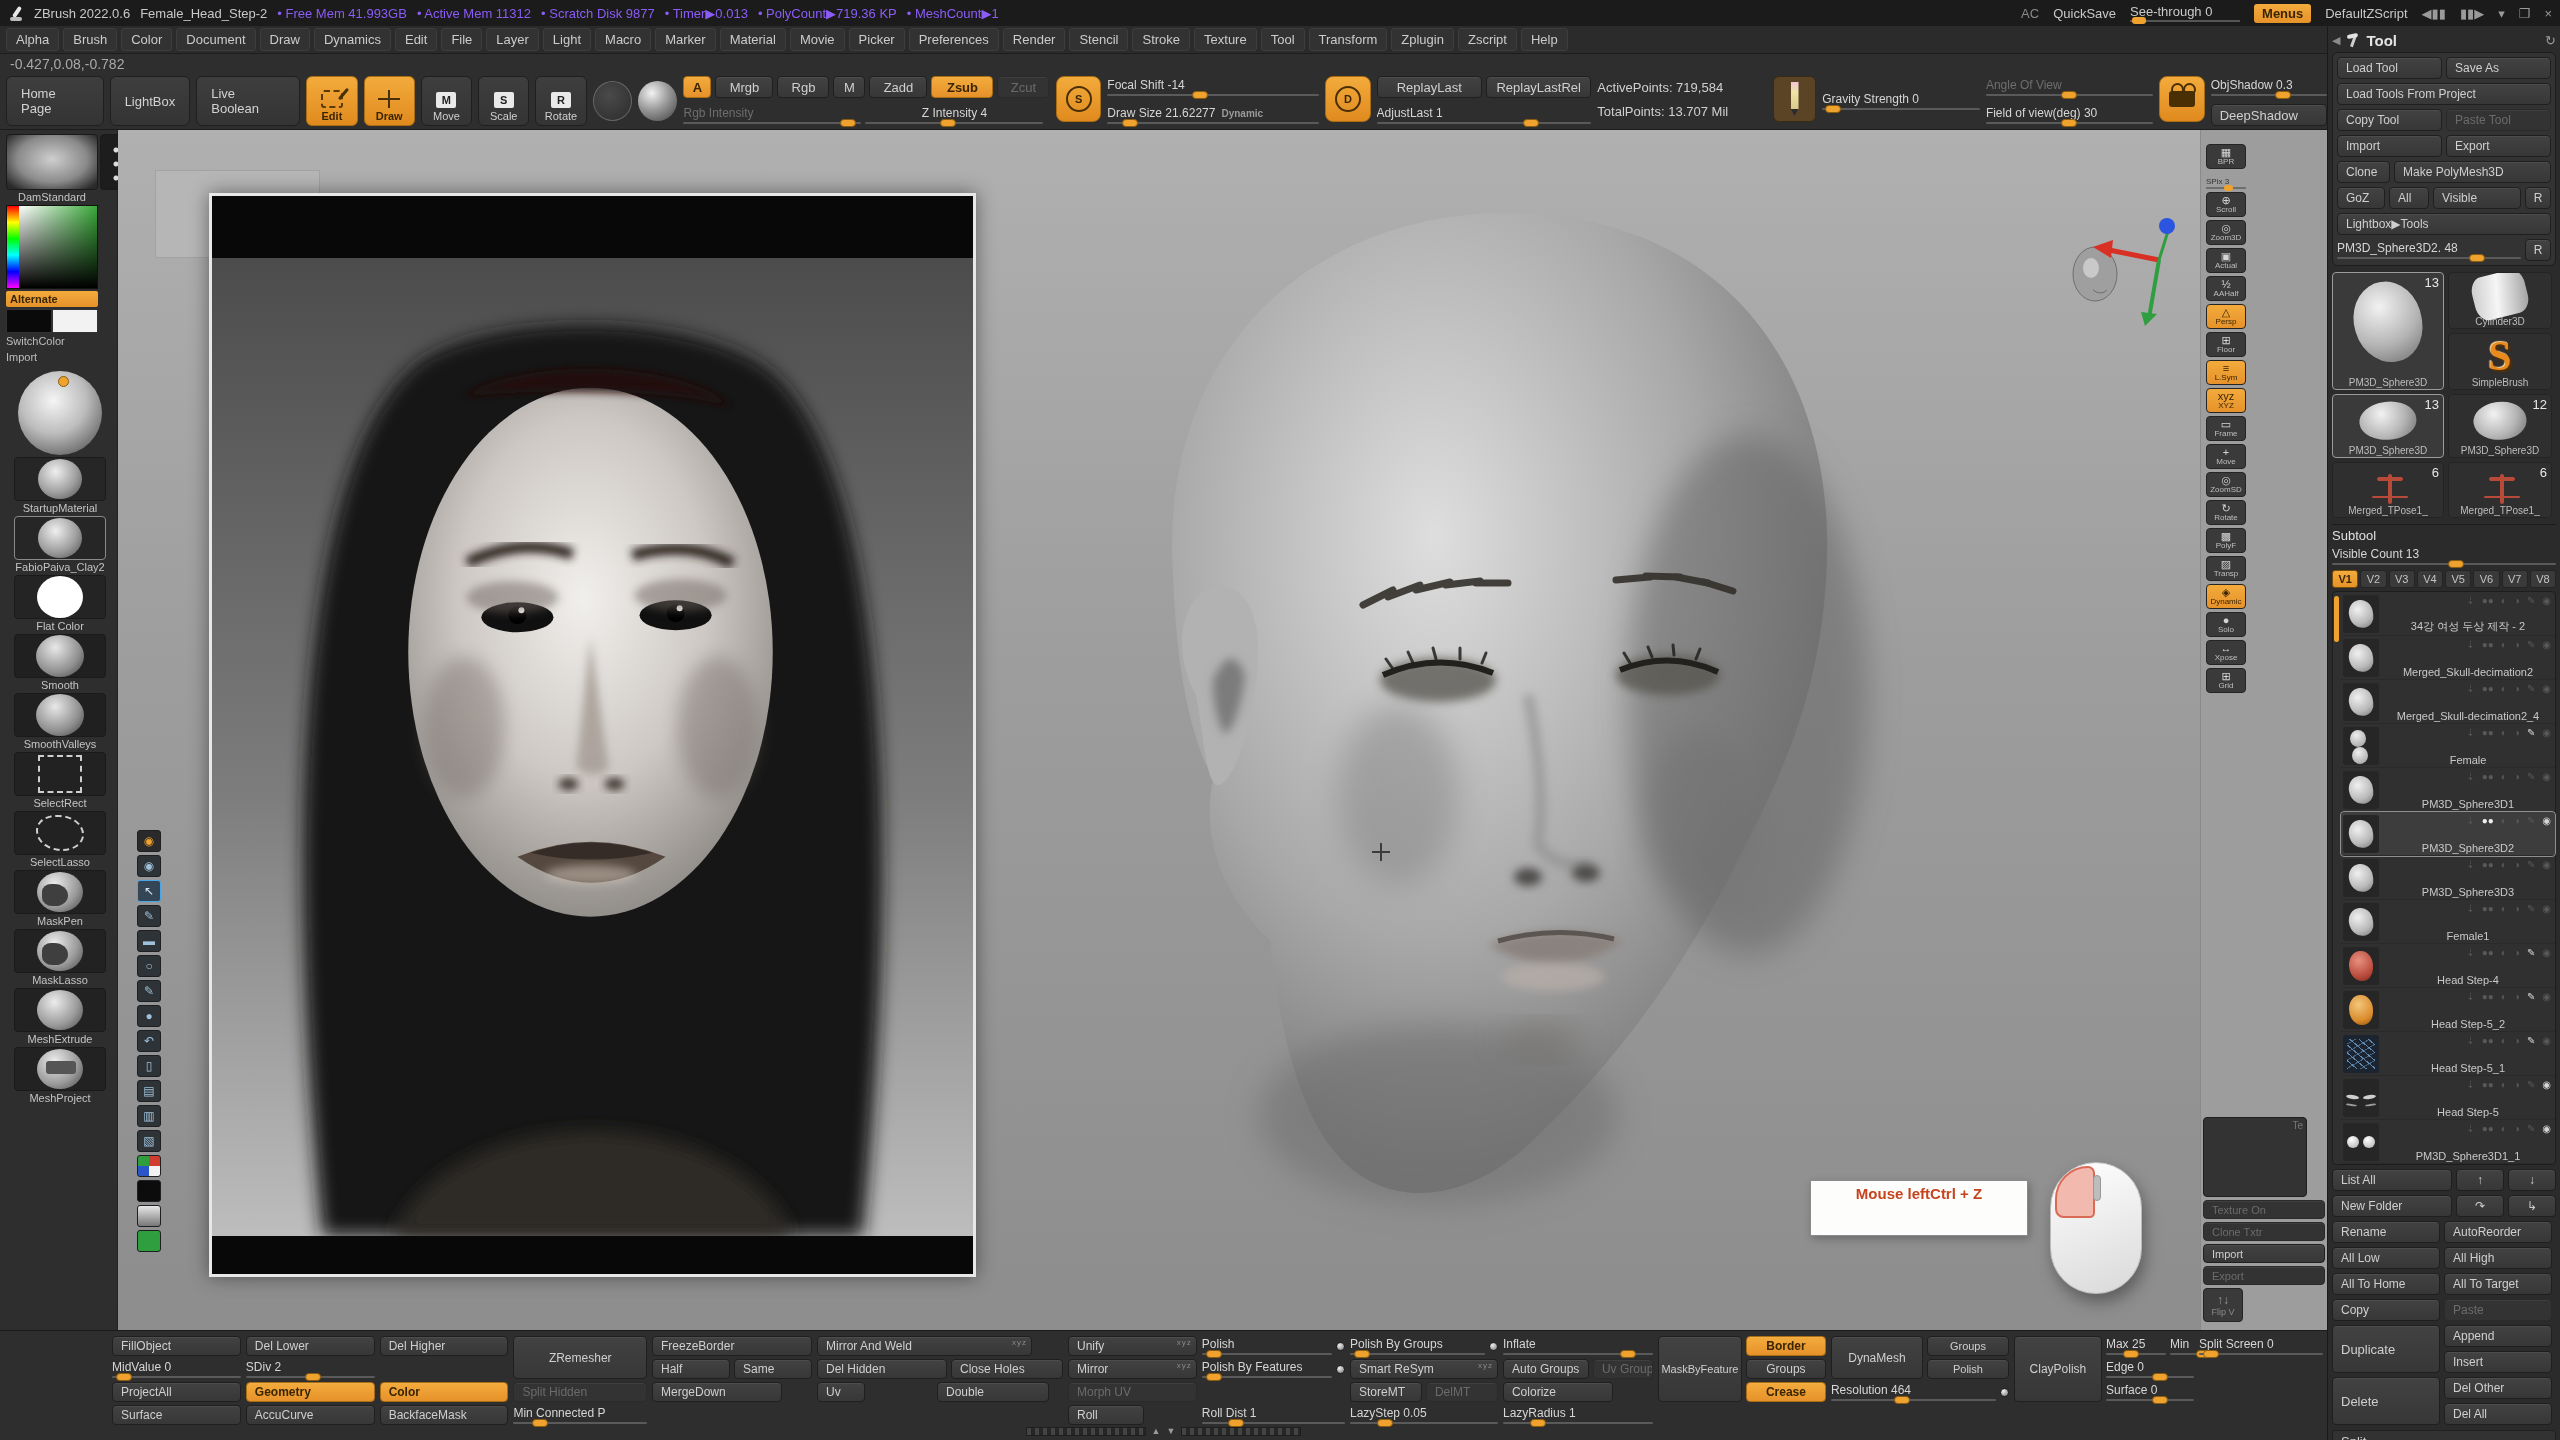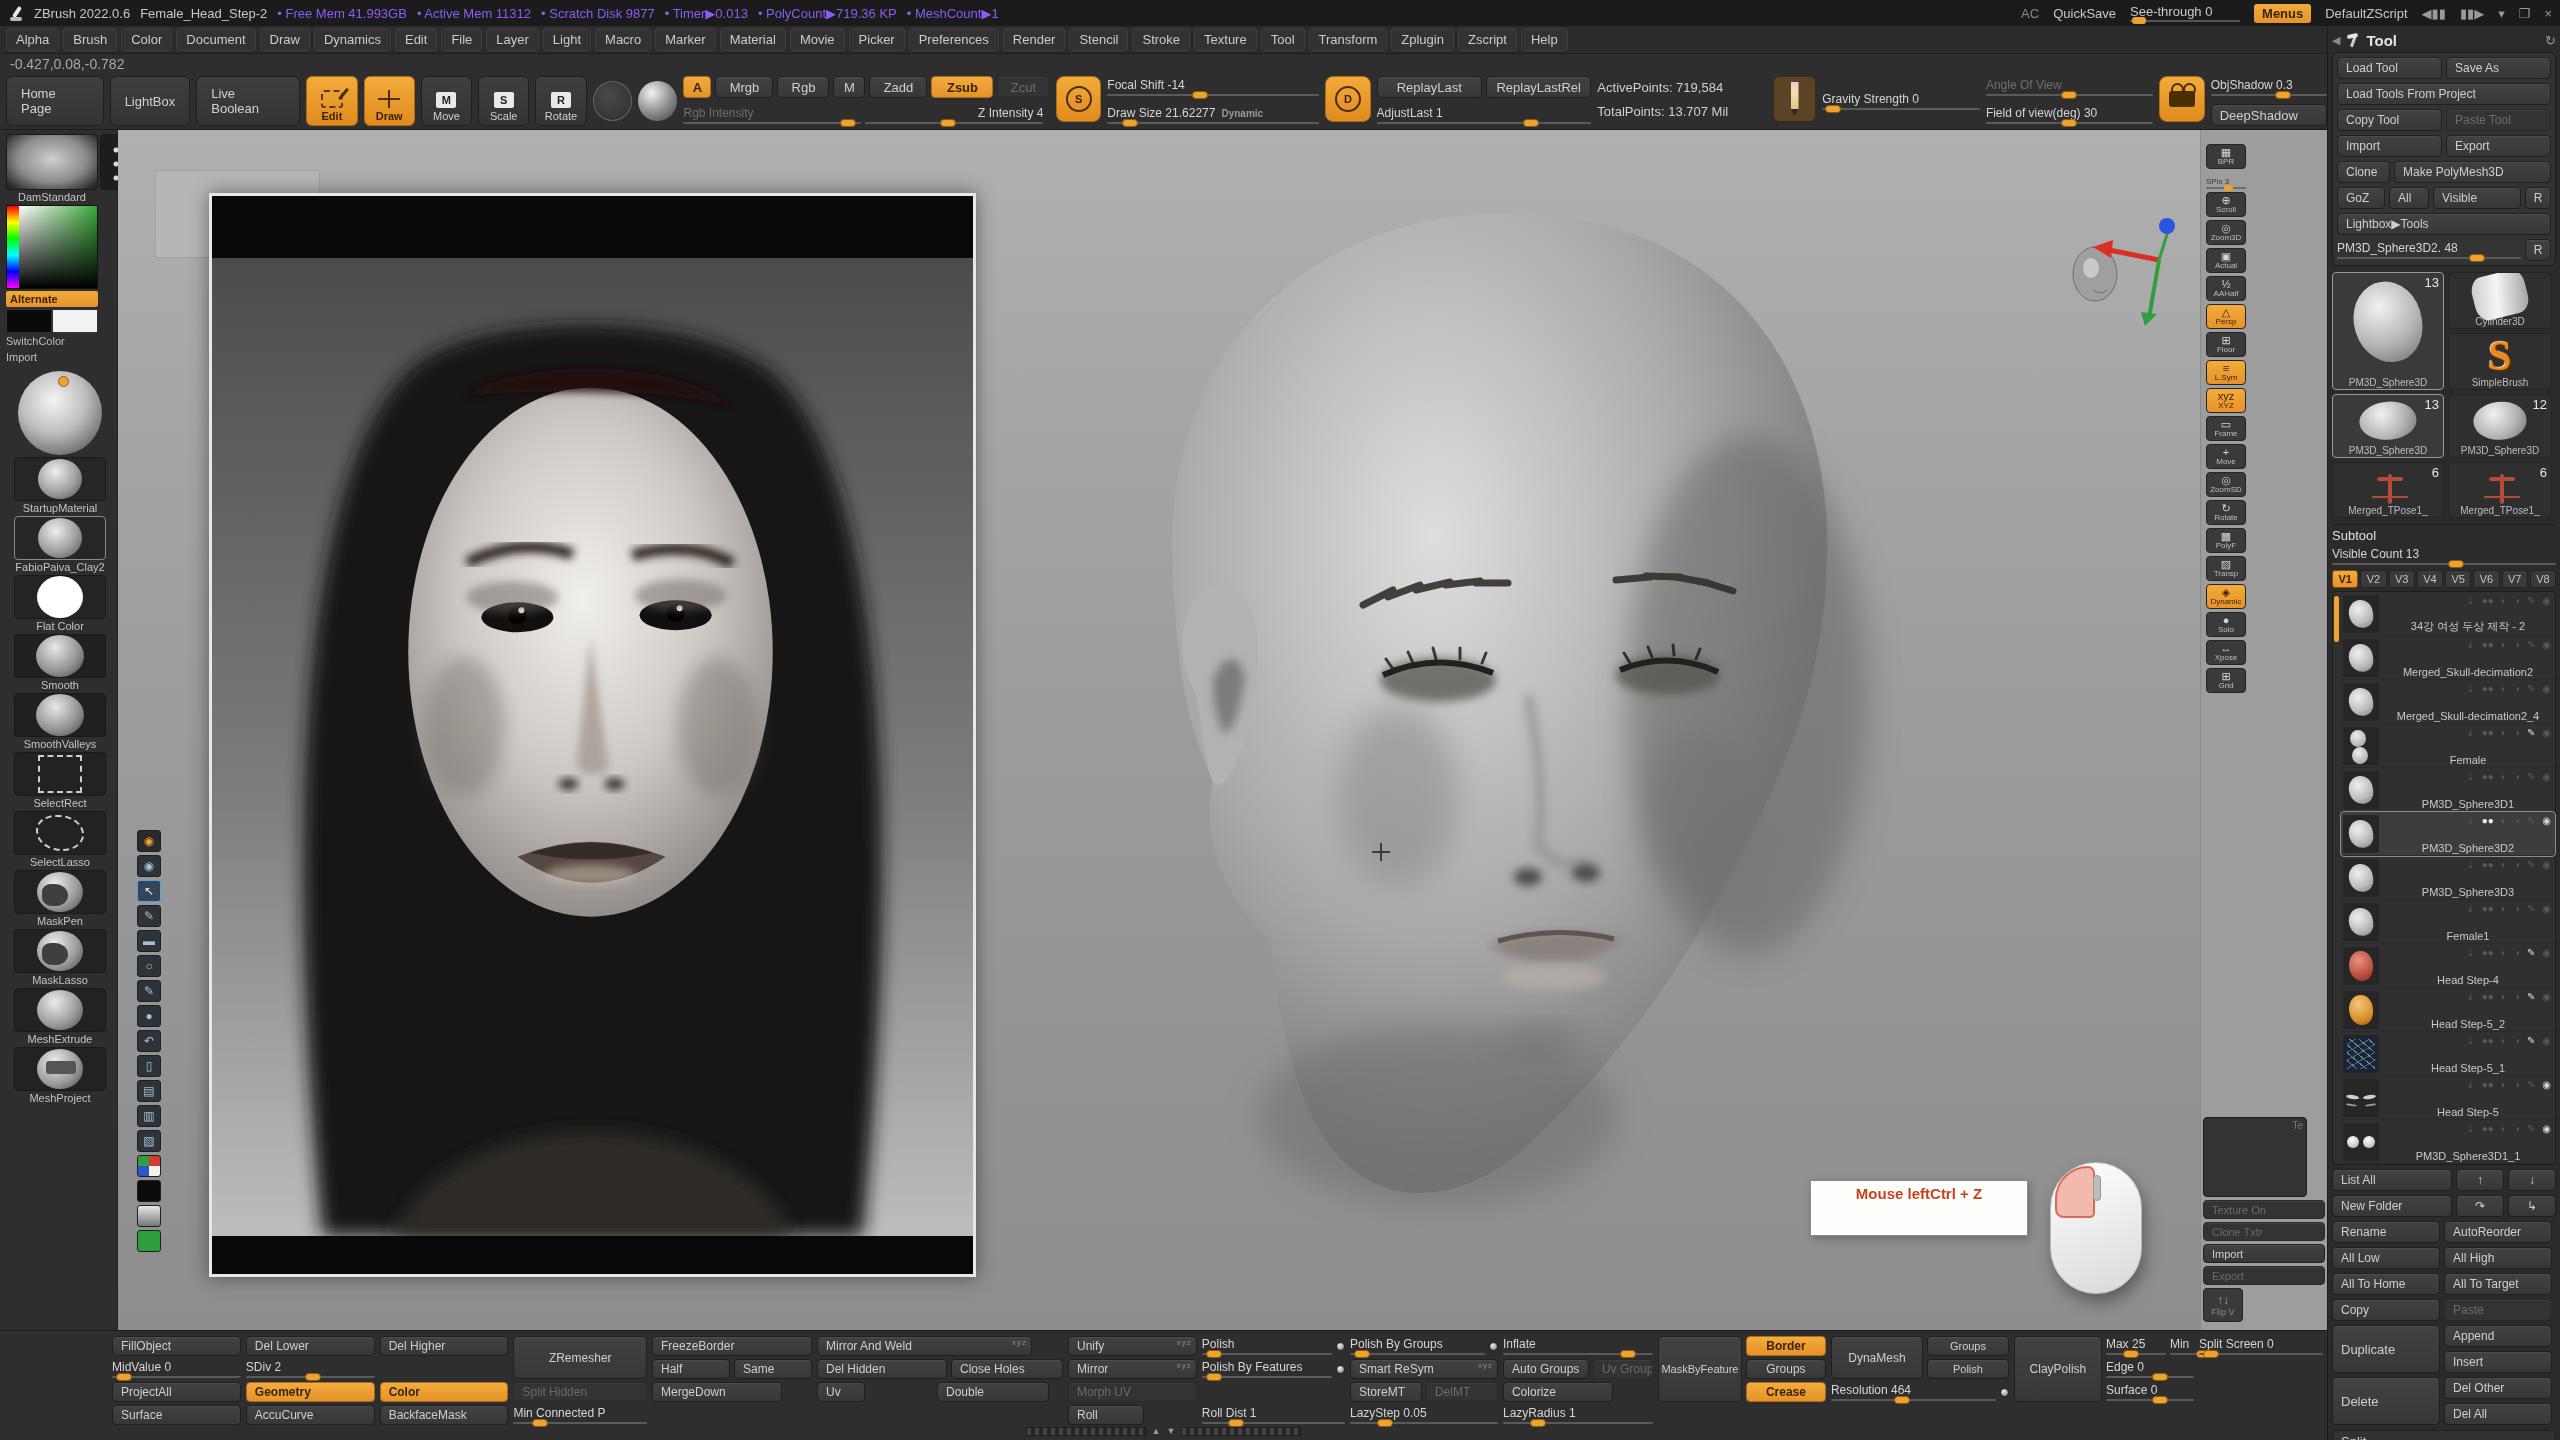--- a/index.html
+++ b/index.html
@@ -343,21 +343,21 @@
         <div class="btn dis ctr" style="width:52px">Zcut</div>
       </div>
       <div class="shelf-row2">
         <div class="sl dis" style="width:178px">
           <span class="lab">Rgb Intensity</span>
           <span class="track">
               <span class="knob" style="left:88%"></span>
             </span>
         </div>
         <div class="sl" style="width:178px">
-          <span class="lab" style="text-align:right">Z Intensity 4</span>
+          <span class="lab" style="text-align:center">Z Intensity 4</span>
           <span class="track">
               <span class="knob" style="left:42%"></span>
             </span>
         </div>
       </div>
     </div>
     <div class="sq-ic">
         <span class="ring">S</span>
       </div>
     <div class="shelf-col" style="width:215px">

